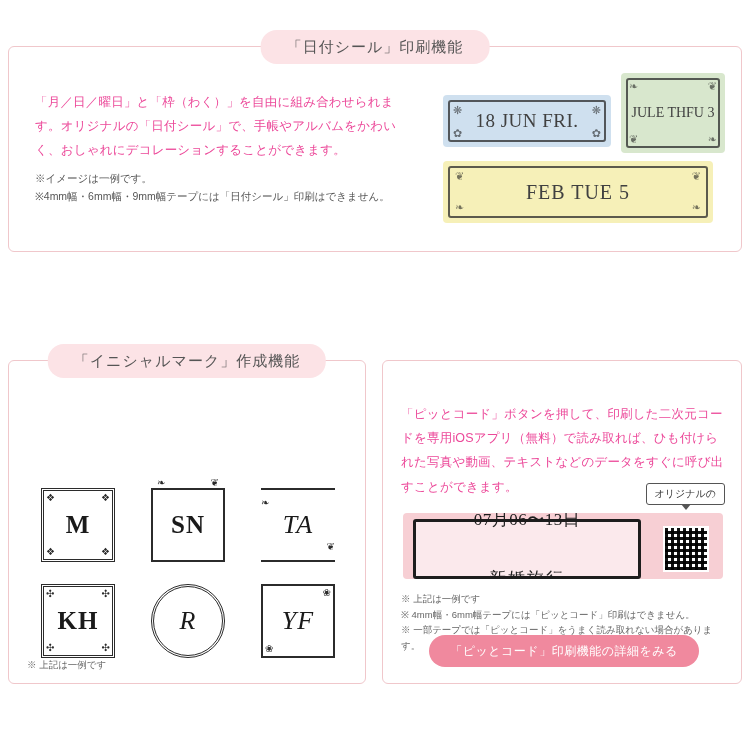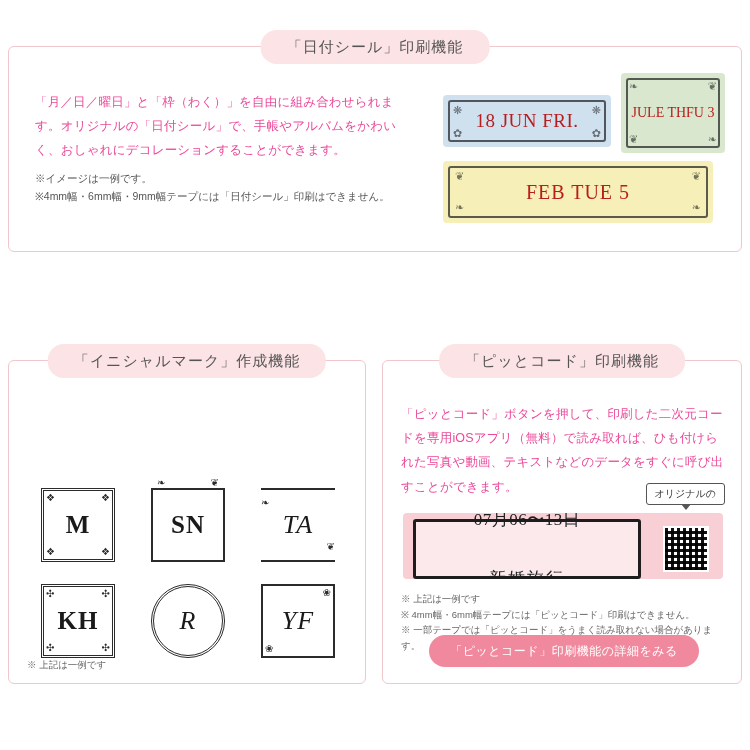--- a/index.html
+++ b/index.html
@@ -100,21 +100,21 @@
     position: absolute;
     inset: 5px;
     border: 2px solid rgba(40,40,40,.75);
     border-radius: 3px;
     display: flex;
     align-items: center;
     justify-content: center;
   }
   .tape-text {
     font-family: "Liberation Serif", serif;
-    color: #b91c1c;
+    color: #404040;
     text-align: right;
     line-height: 1.05;
   }
   .deco {
     position: absolute;
     color: rgba(30,30,30,.6);
     font-size: 11px;
     line-height: 1;
     pointer-events: none;
   }
@@ -416,21 +416,20 @@
           <span class="mark-letters script">YF</span>
         </div>
       </div>
 
     </div>
 
     <div class="small-note bottom-note">※ 上記は一例です</div>
   </section>
 
   <section class="panel" id="panel-pitto">
-    <div class="panel-title">「ピッとコード」印刷機能</div>
 
     <p class="body-text copy">「ピッとコード」ボタンを押して、印刷した二次元コードを専用iOSアプリ（無料）で読み取れば、ひも付けられた写真や動画、テキストなどのデータをすぐに呼び出すことができます。</p>
 
     <div class="callout">オリジナルの</div>
 
     <div id="tape-pink">
       <div class="pink-inner">
         <span class="line1">07月06〜13日</span>
         <span class="line2">新婚旅行</span>
       </div>

